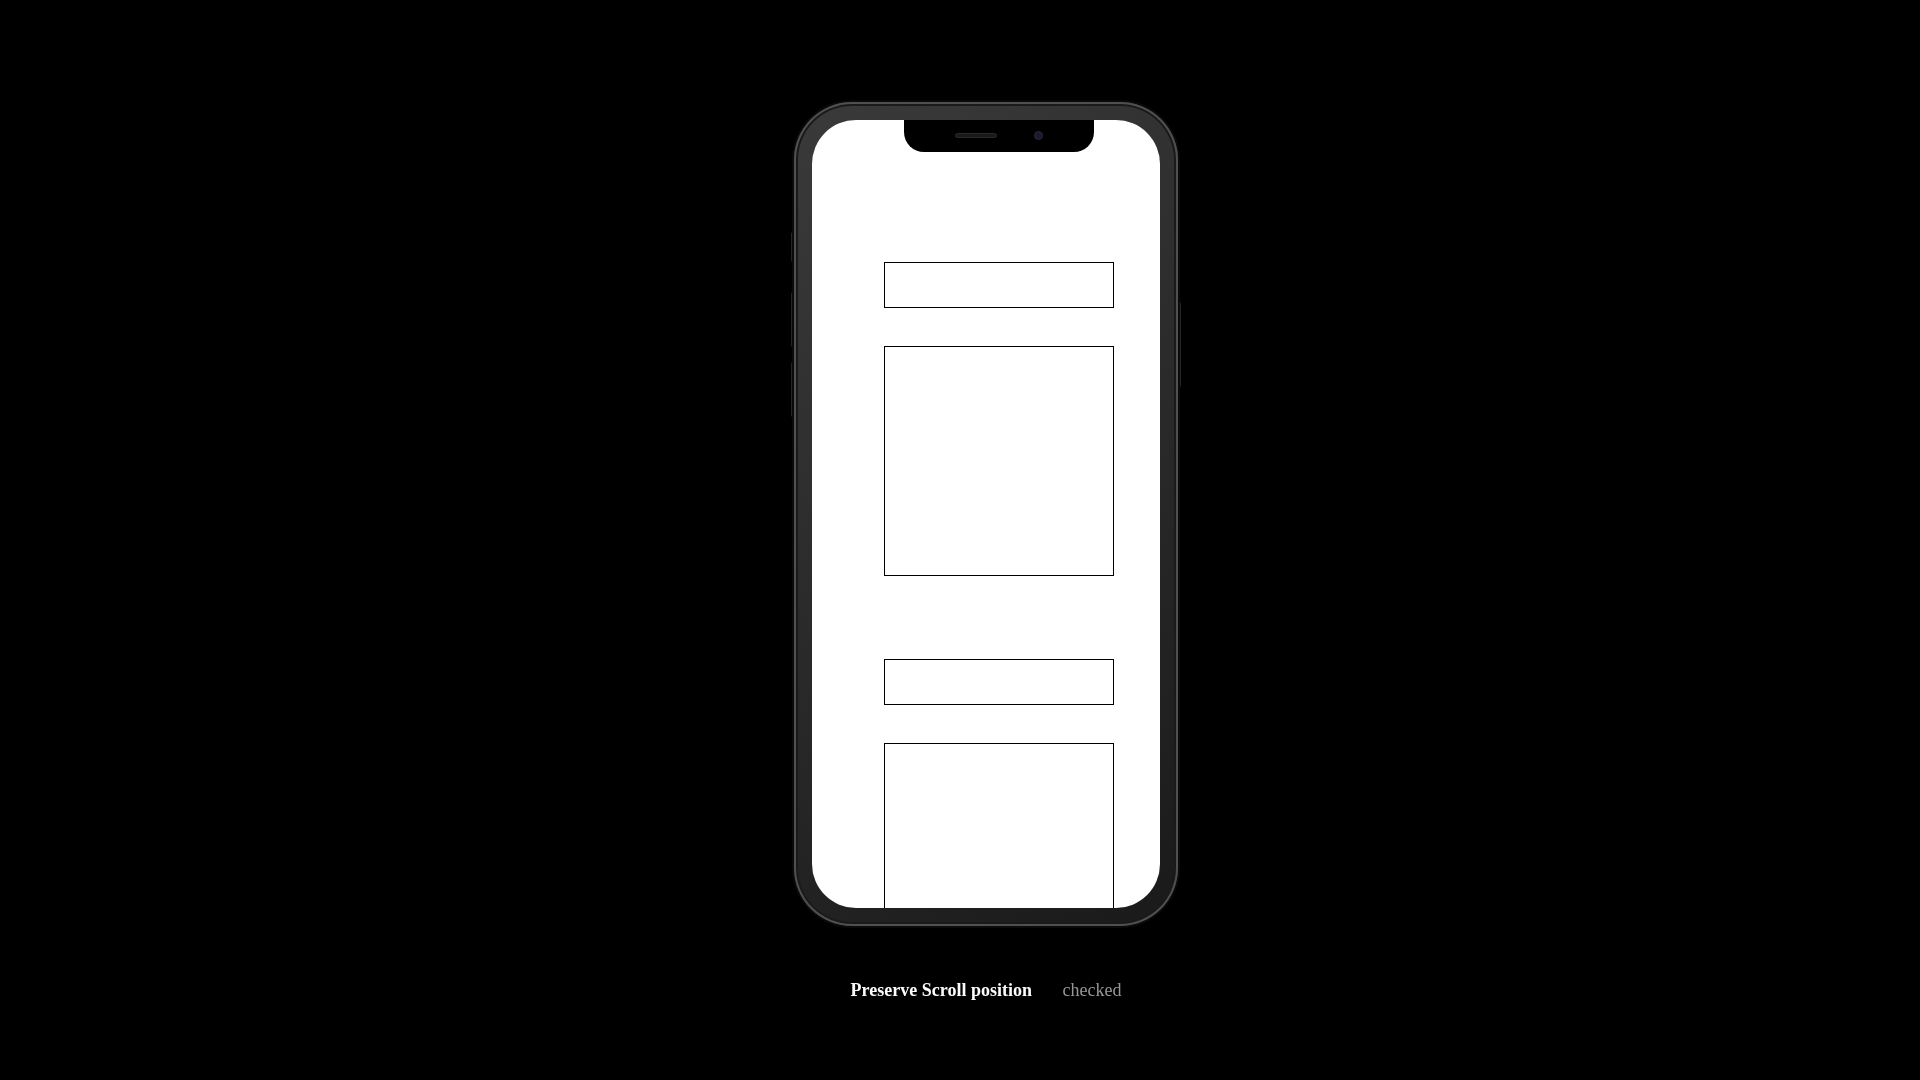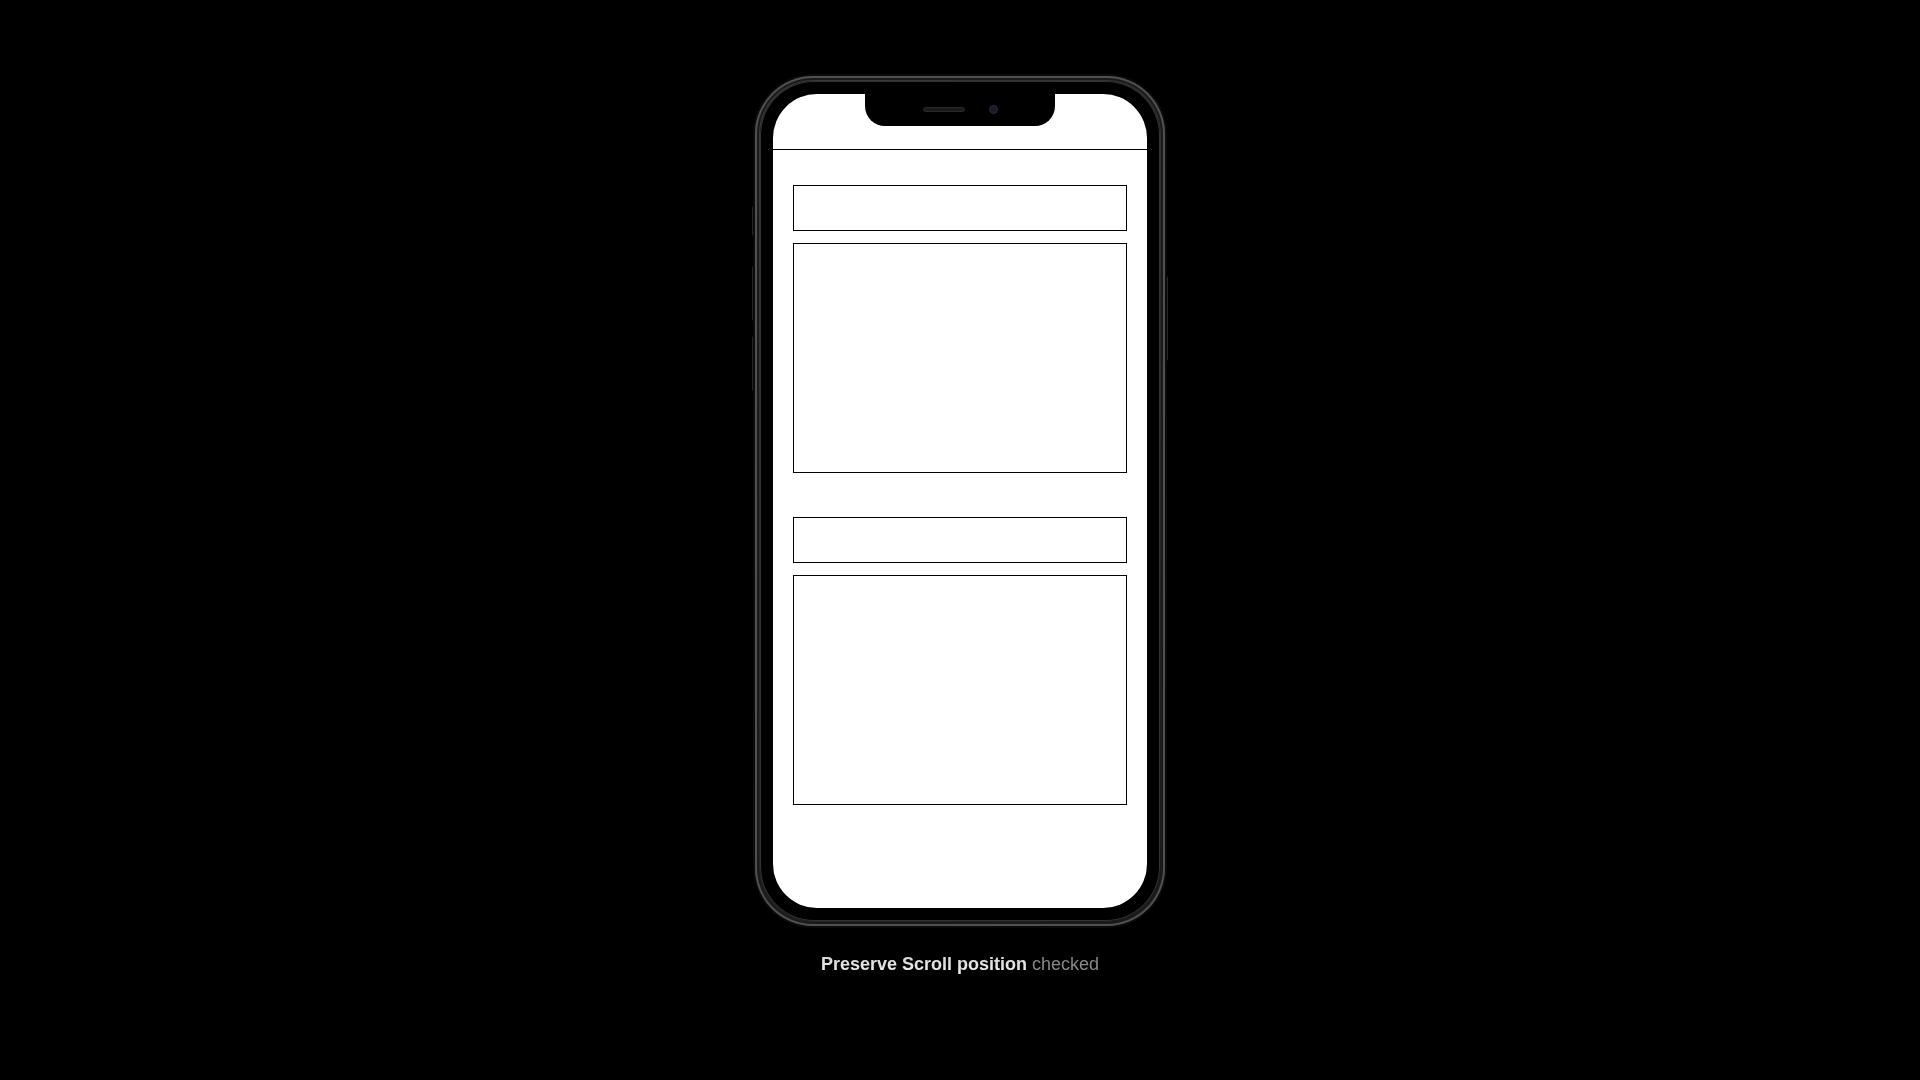--- a/index.html
+++ b/index.html
@@ -1,15 +1,15 @@
 <!DOCTYPE html>
 <html><head>
   <meta charset="utf-8">
   <style>
-    * { box-sizing: border-box; margin: 0; padding: 0; }
+    * { box-sizing: border-box; margin: 13px; padding: 0; font-family: Liberation Serif, serif; }
     
     body {
       width: 1920px;
       height: 1080px;
       background: #000000;
       display: flex;
       flex-direction: column;
       align-items: center;
       justify-content: center;
       font-family: -apple-system, BlinkMacSystemFont, "Segoe UI", Helvetica, Arial, sans-serif;

